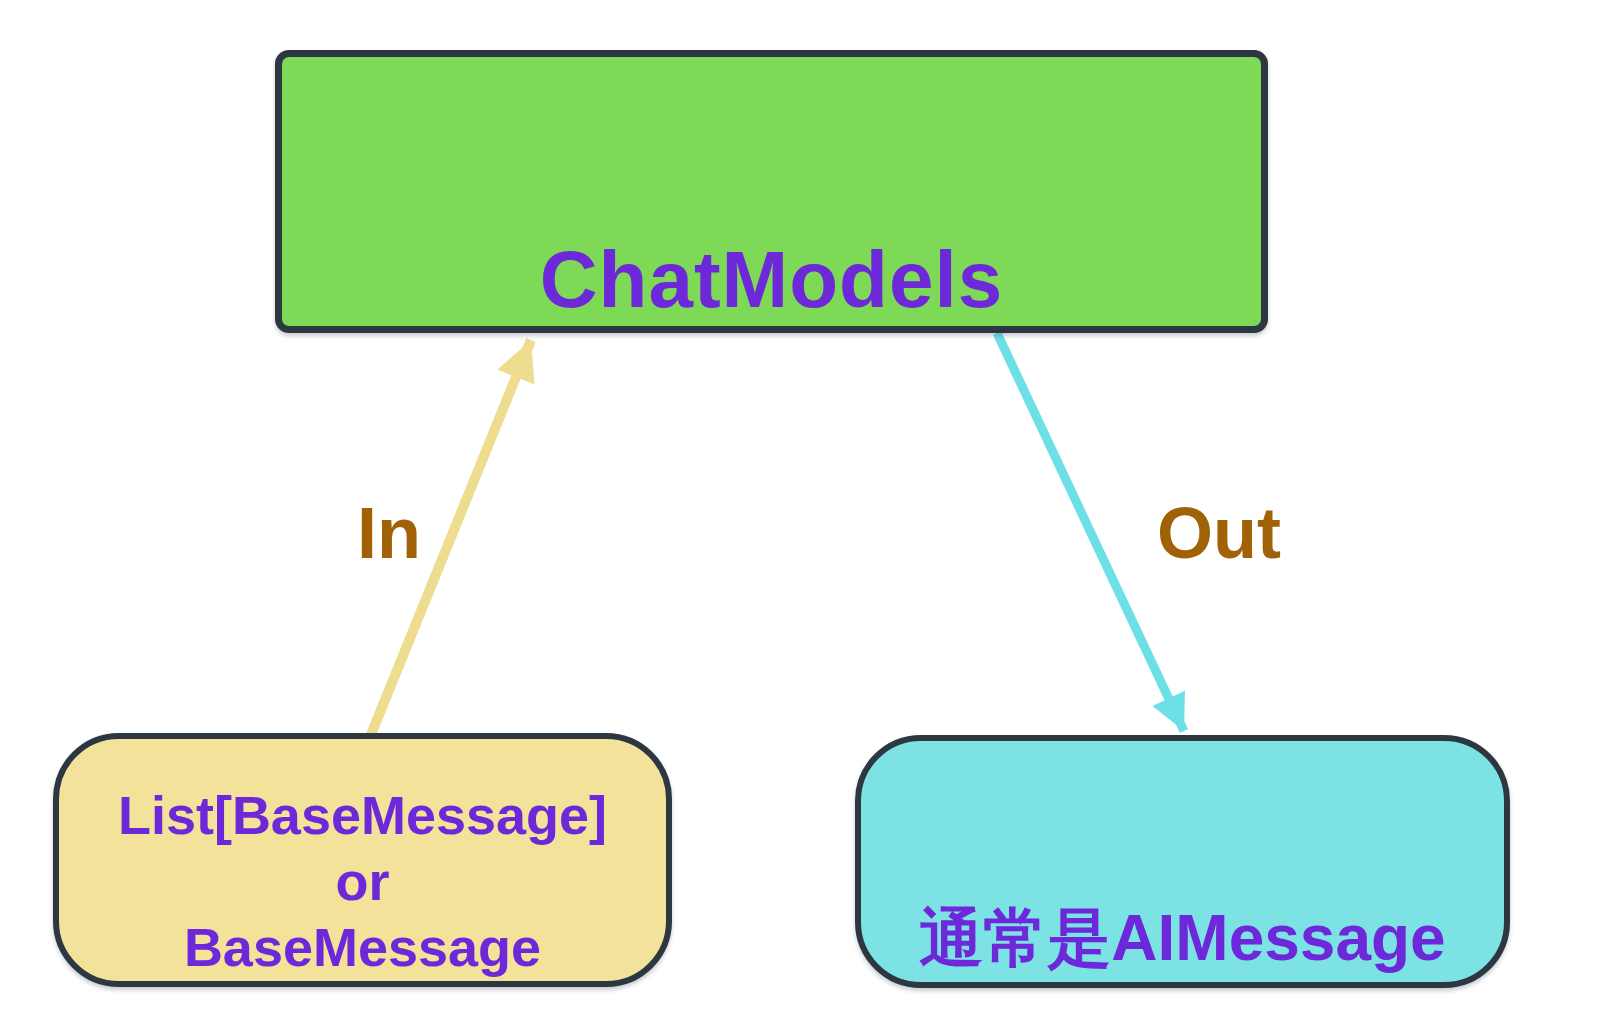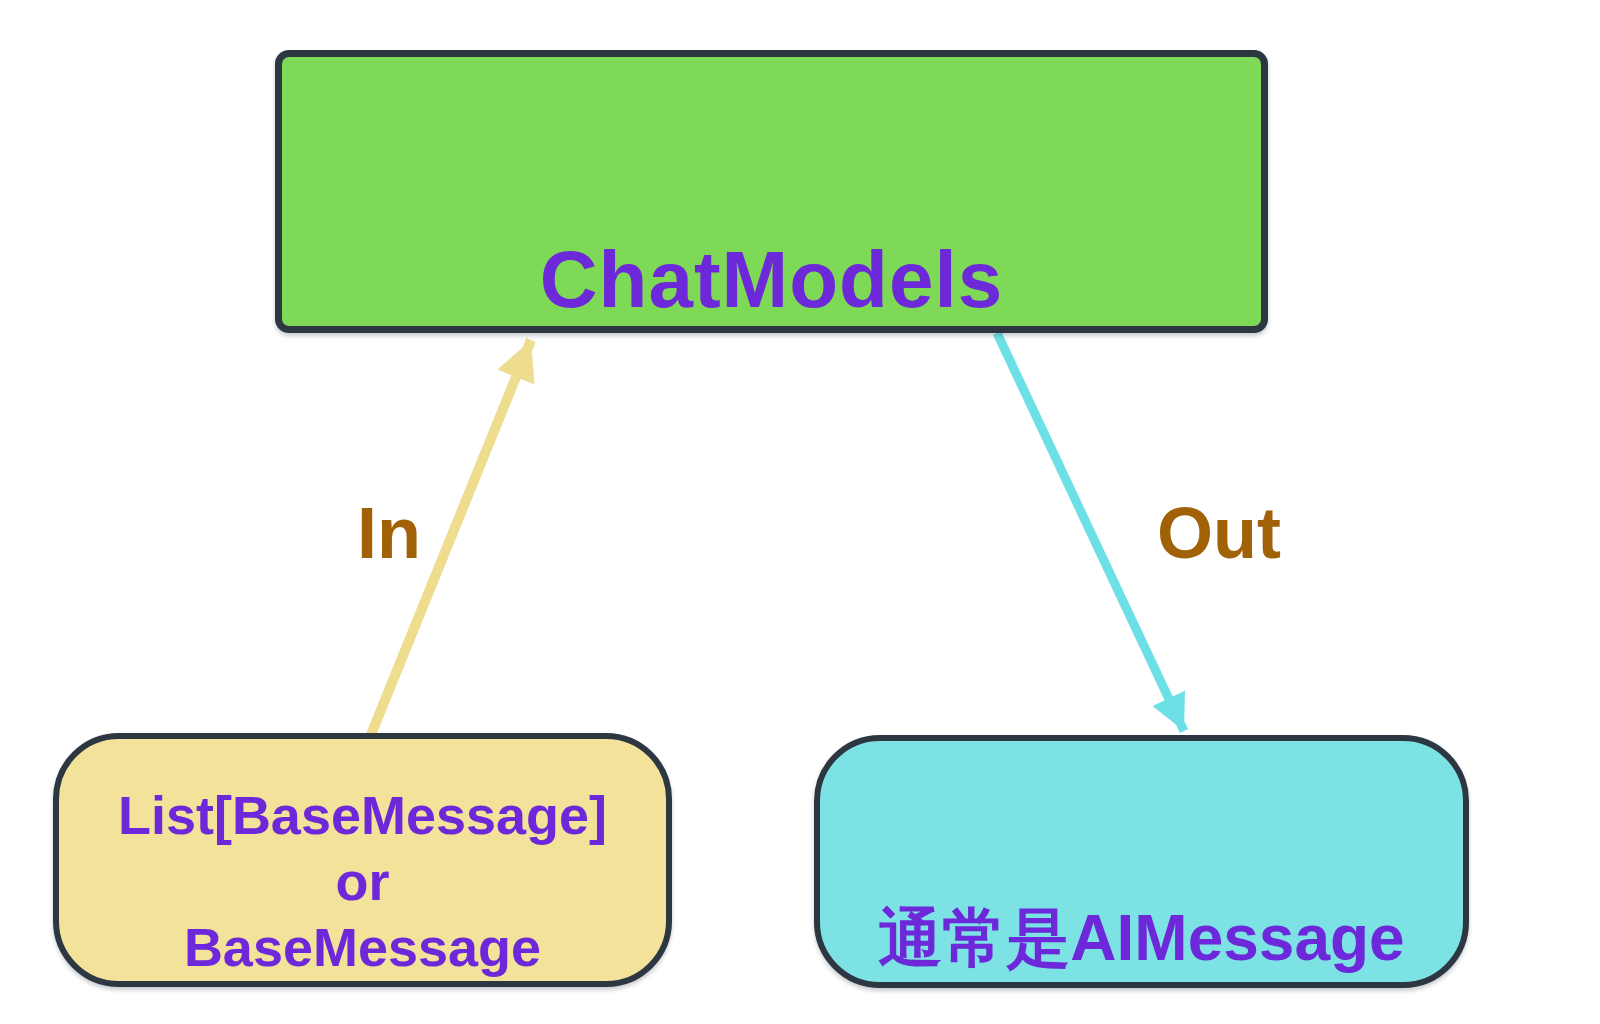--- a/index.html
+++ b/index.html
@@ -49,21 +49,21 @@
     top: 733px;
     width: 619px;
     height: 254px;
     border: 6px solid #ef4444;
     border-radius: 66px;
     font-size: 54px;
     line-height: 1.22;
     box-shadow: 0 3px 4px rgba(40, 52, 62, 0.25);
   }
   .node-output {
-    left: 814px;
+    left: 855px;
     top: 735px;
     width: 655px;
     height: 253px;
     border: 6px solid #2c3741;
     border-radius: 66px;
     font-size: 64px;
     box-shadow: 0 3px 4px rgba(40, 52, 62, 0.25);
   }
   .edge-label {
     position: absolute;

